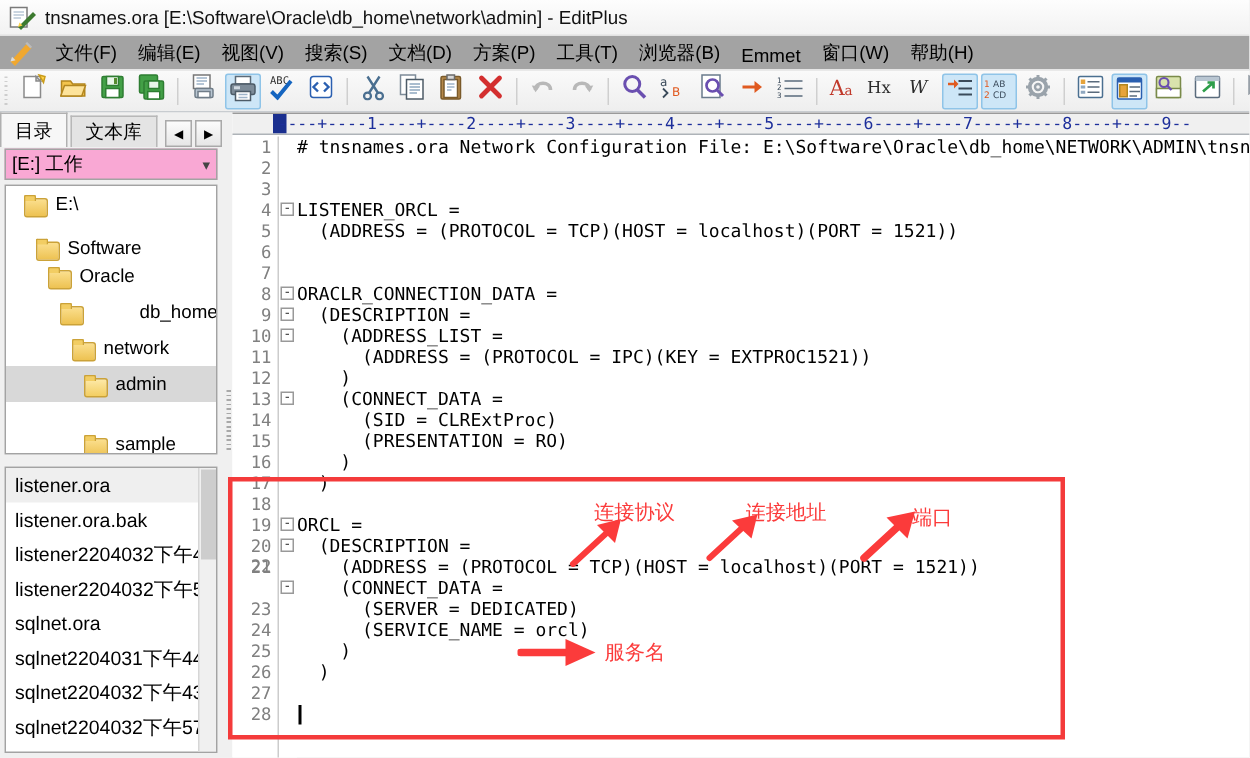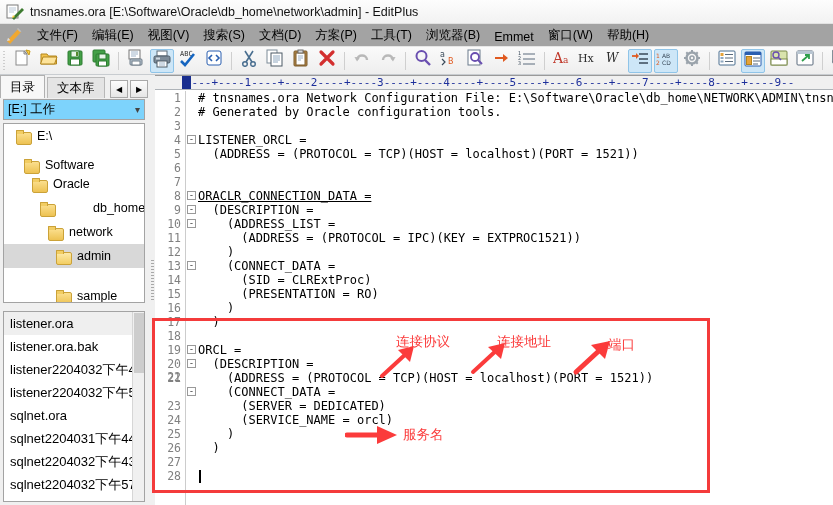--- a/index.html
+++ b/index.html
@@ -54,21 +54,21 @@
   .leftpanel { position:absolute; left:0; top:75px; width:150px; height:430px; background:#f0f0f0; }
   .ltabs { position:absolute; left:0; top:0; width:150px; height:23px; display:flex; align-items:flex-end; }
   .ltab { height:21px; line-height:20px; padding:0 9px; font-size:12.5px;
           border:1px solid #b8b8b8; border-bottom:none; background:#e4e4e4; margin-right:2px; }
   .ltab.sel { background:#f7f7f7; border-color:#b0b0b0; height:23px; line-height:22px; font-weight:normal;}
   .ltab-nav { display:flex; margin-left:auto; margin-right:2px; }
   .ltab-nav div { width:18px; height:18px; border:1px solid #a9a9a9; background:linear-gradient(#fcfcfc,#e6e6e6);
                   display:flex; align-items:center; justify-content:center; font-size:8px; margin-left:2px; }
 
   .drivebox { position:absolute; left:3px; top:24px; width:142px; height:21px;
-              border:1px solid #a3a3a3; background:#7dd3fc; display:flex; align-items:center;
+              border:1px solid #a3a3a3; background:#f9a8d4; display:flex; align-items:center;
               padding:0 4px; font-size:12.5px;gap:41px; }
   .drivebox .chev { margin-left:auto; color:#444; font-size:10px; }
 
   .tree { position:absolute; left:3px; top:48px; width:142px; height:180px;
           border:1px solid #a3a3a3; background:#fff; overflow:hidden; }
   .trow { height:24px; display:flex; align-items:center; font-size:12.5px; white-space:nowrap; }
   .trow.sel { background:#d8d8d8; }
   .folder { width:15px; height:13px; flex:none; margin-right:6px; position:relative; }
   .folder:before{ content:""; position:absolute; left:0; top:2px; width:14px; height:11px;
       background:linear-gradient(#fbdf8e,#edc252); border:1px solid #cba238; border-radius:1px 2px 2px 2px;}
@@ -520,27 +520,26 @@
       <div class="fold" style="top:114px;">-</div>
       <div class="fold" style="top:128px;">-</div>
       <div class="fold" style="top:170px;">-</div>
       <div class="fold" style="top:254px;">-</div>
       <div class="fold" style="top:268px;">-</div>
       <div class="fold" style="top:296px;">-</div>
     </div>
 
     <div class="code-area">
       <div class="cl" style="top:0px;"># tnsnames.ora Network Configuration File: E:\Software\Oracle\db_home\NETWORK\ADMIN\tnsnames</div>
-      <div class="cl" style="top:14px;"># Generated by Oracle configuration tools.</div>
       <div class="cl" style="top:28px;"></div>
       <div class="cl" style="top:42px;">LISTENER_ORCL =</div>
       <div class="cl" style="top:56px;">  (ADDRESS = (PROTOCOL = TCP)(HOST = localhost)(PORT = 1521))</div>
       <div class="cl" style="top:70px;"></div>
       <div class="cl" style="top:84px;"></div>
-      <div class="cl" style="top:98px;text-decoration:underline;">ORACLR_CONNECTION_DATA =</div>
+      <div class="cl" style="top:98px;">ORACLR_CONNECTION_DATA =</div>
       <div class="cl" style="top:112px;">  (DESCRIPTION =</div>
       <div class="cl" style="top:126px;">    (ADDRESS_LIST =</div>
       <div class="cl" style="top:140px;">      (ADDRESS = (PROTOCOL = IPC)(KEY = EXTPROC1521))</div>
       <div class="cl" style="top:154px;">    )</div>
       <div class="cl" style="top:168px;">    (CONNECT_DATA =</div>
       <div class="cl" style="top:182px;">      (SID = CLRExtProc)</div>
       <div class="cl" style="top:196px;">      (PRESENTATION = RO)</div>
       <div class="cl" style="top:210px;">    )</div>
       <div class="cl" style="top:224px;">  )</div>
       <div class="cl" style="top:238px;"></div>

